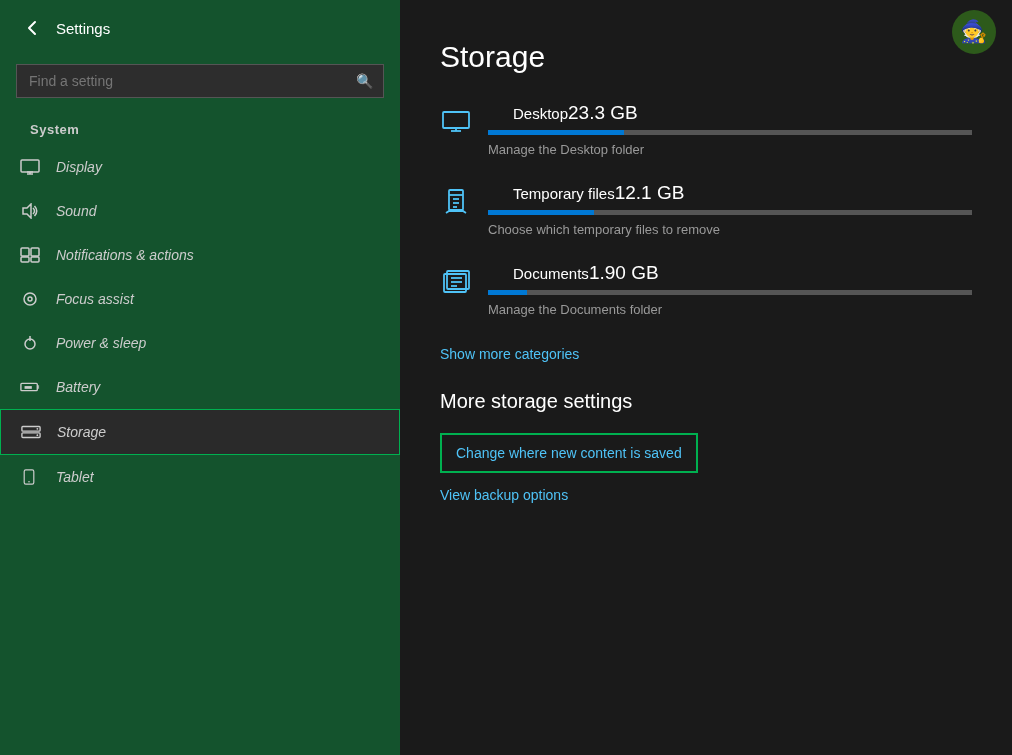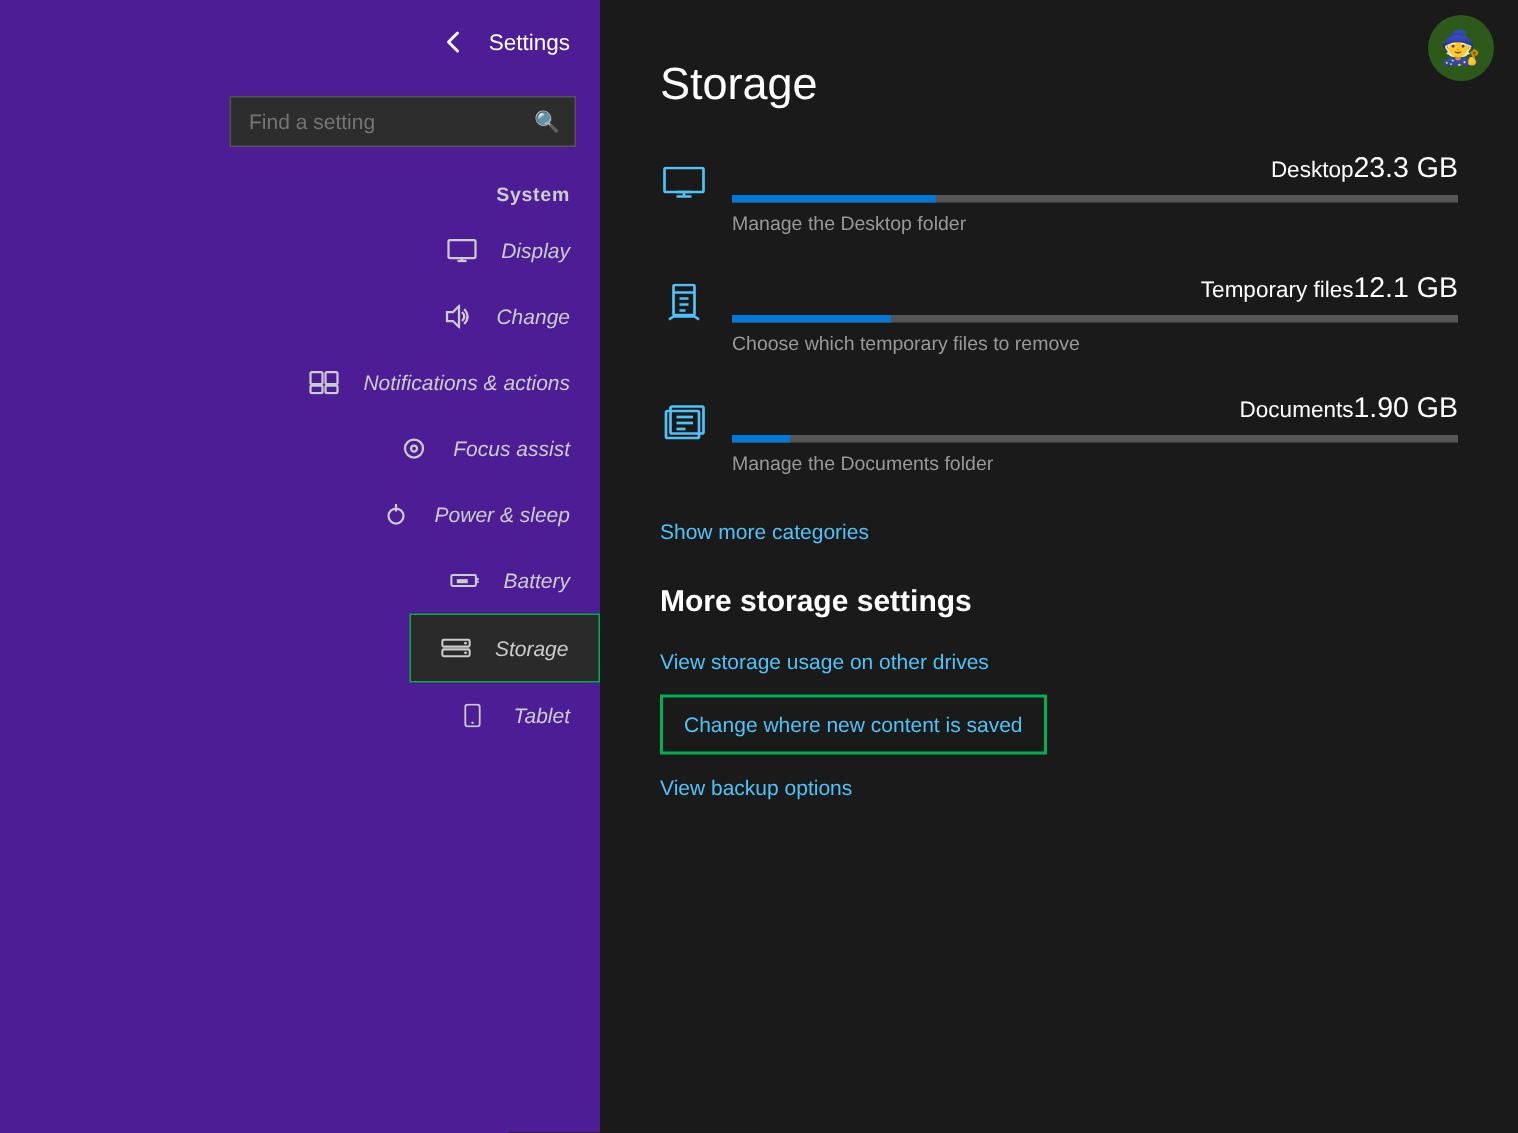--- a/index.html
+++ b/index.html
@@ -10,26 +10,25 @@
       font-family: 'Segoe UI', Arial, sans-serif;
       color: #ffffff;
       display: flex;
       overflow: hidden;
     }
 
     
     .sidebar {
       width: 400px;
       min-width: 400px;
-      background: #4c1d95;
+      background: #14532d;
       display: flex;
       flex-direction: column;
       height: 755px;
       overflow: hidden;
-      align-items: flex-end;
     }
 
     .sidebar-header {
       display: flex;
       align-items: center;
       padding: 16px 20px;
       gap: 12px;
     }
 
     .back-btn {
@@ -145,21 +144,21 @@
       margin-top: 4px;
       flex-shrink: 0;
     }
 
     .storage-details {
       flex: 1;
     }
 
     .storage-row {
       display: flex;
-      justify-content: flex-end;
+      justify-content: flex-start;
       align-items: center;
       margin-bottom: 6px;
       margin-left: 25px;
     }
 
     .storage-name {
       font-size: 15px;
       color: #ffffff;
     }
 
@@ -192,21 +191,21 @@
       font-size: 14px;
       cursor: pointer;
       text-decoration: none;
       display: inline-block;
       margin-top: 4px;
       margin-bottom: 28px;
     }
 
     .section-title {
       font-size: 20px;
-      font-weight: 700;
+      font-weight: 400;
       color: #ffffff;
       margin-bottom: 20px;
     }
 
     .settings-link {
       color: #4fc3f7;
       font-size: 14px;
       cursor: pointer;
       text-decoration: none;
       display: block;
@@ -274,21 +273,21 @@
   </div>
 
   <div class="nav-item">
     <span class="nav-icon">
       <svg width="20" height="16" viewBox="0 0 20 16" fill="none" stroke="#cccccc" stroke-width="1.5">
         <polygon points="3,5 7,5 11,1 11,15 7,11 3,11"></polygon>
         <path d="M13 5 Q16 8 13 11"></path>
         <path d="M14.5 3 Q19 8 14.5 13"></path>
       </svg>
     </span>
-    <span>Change</span>
+    <span>Sound</span>
   </div>
 
   <div class="nav-item">
     <span class="nav-icon">
       <svg width="20" height="16" viewBox="0 0 20 16" fill="none" stroke="#cccccc" stroke-width="1.5">
         <rect x="1" y="1" width="8" height="8" rx="1"></rect>
         <rect x="11" y="1" width="8" height="8" rx="1"></rect>
         <rect x="1" y="10" width="8" height="5" rx="1"></rect>
         <rect x="11" y="10" width="8" height="5" rx="1"></rect>
       </svg>
@@ -423,20 +422,19 @@
         <div class="progress-bar-fill" style="width: 8%"></div>
       </div>
       <span class="storage-desc">Manage the Documents folder</span>
     </div>
   </div>
 
   <a class="show-more-link">Show more categories</a>
 
   <h2 class="section-title">More storage settings</h2>
 
-  <a class="settings-link">View storage usage on other drives</a>
 
   <a class="settings-link highlighted">Change where new content is saved</a>
 
 
 
   <a class="settings-link">View backup options</a>
 </div>
 
 </body></html>

